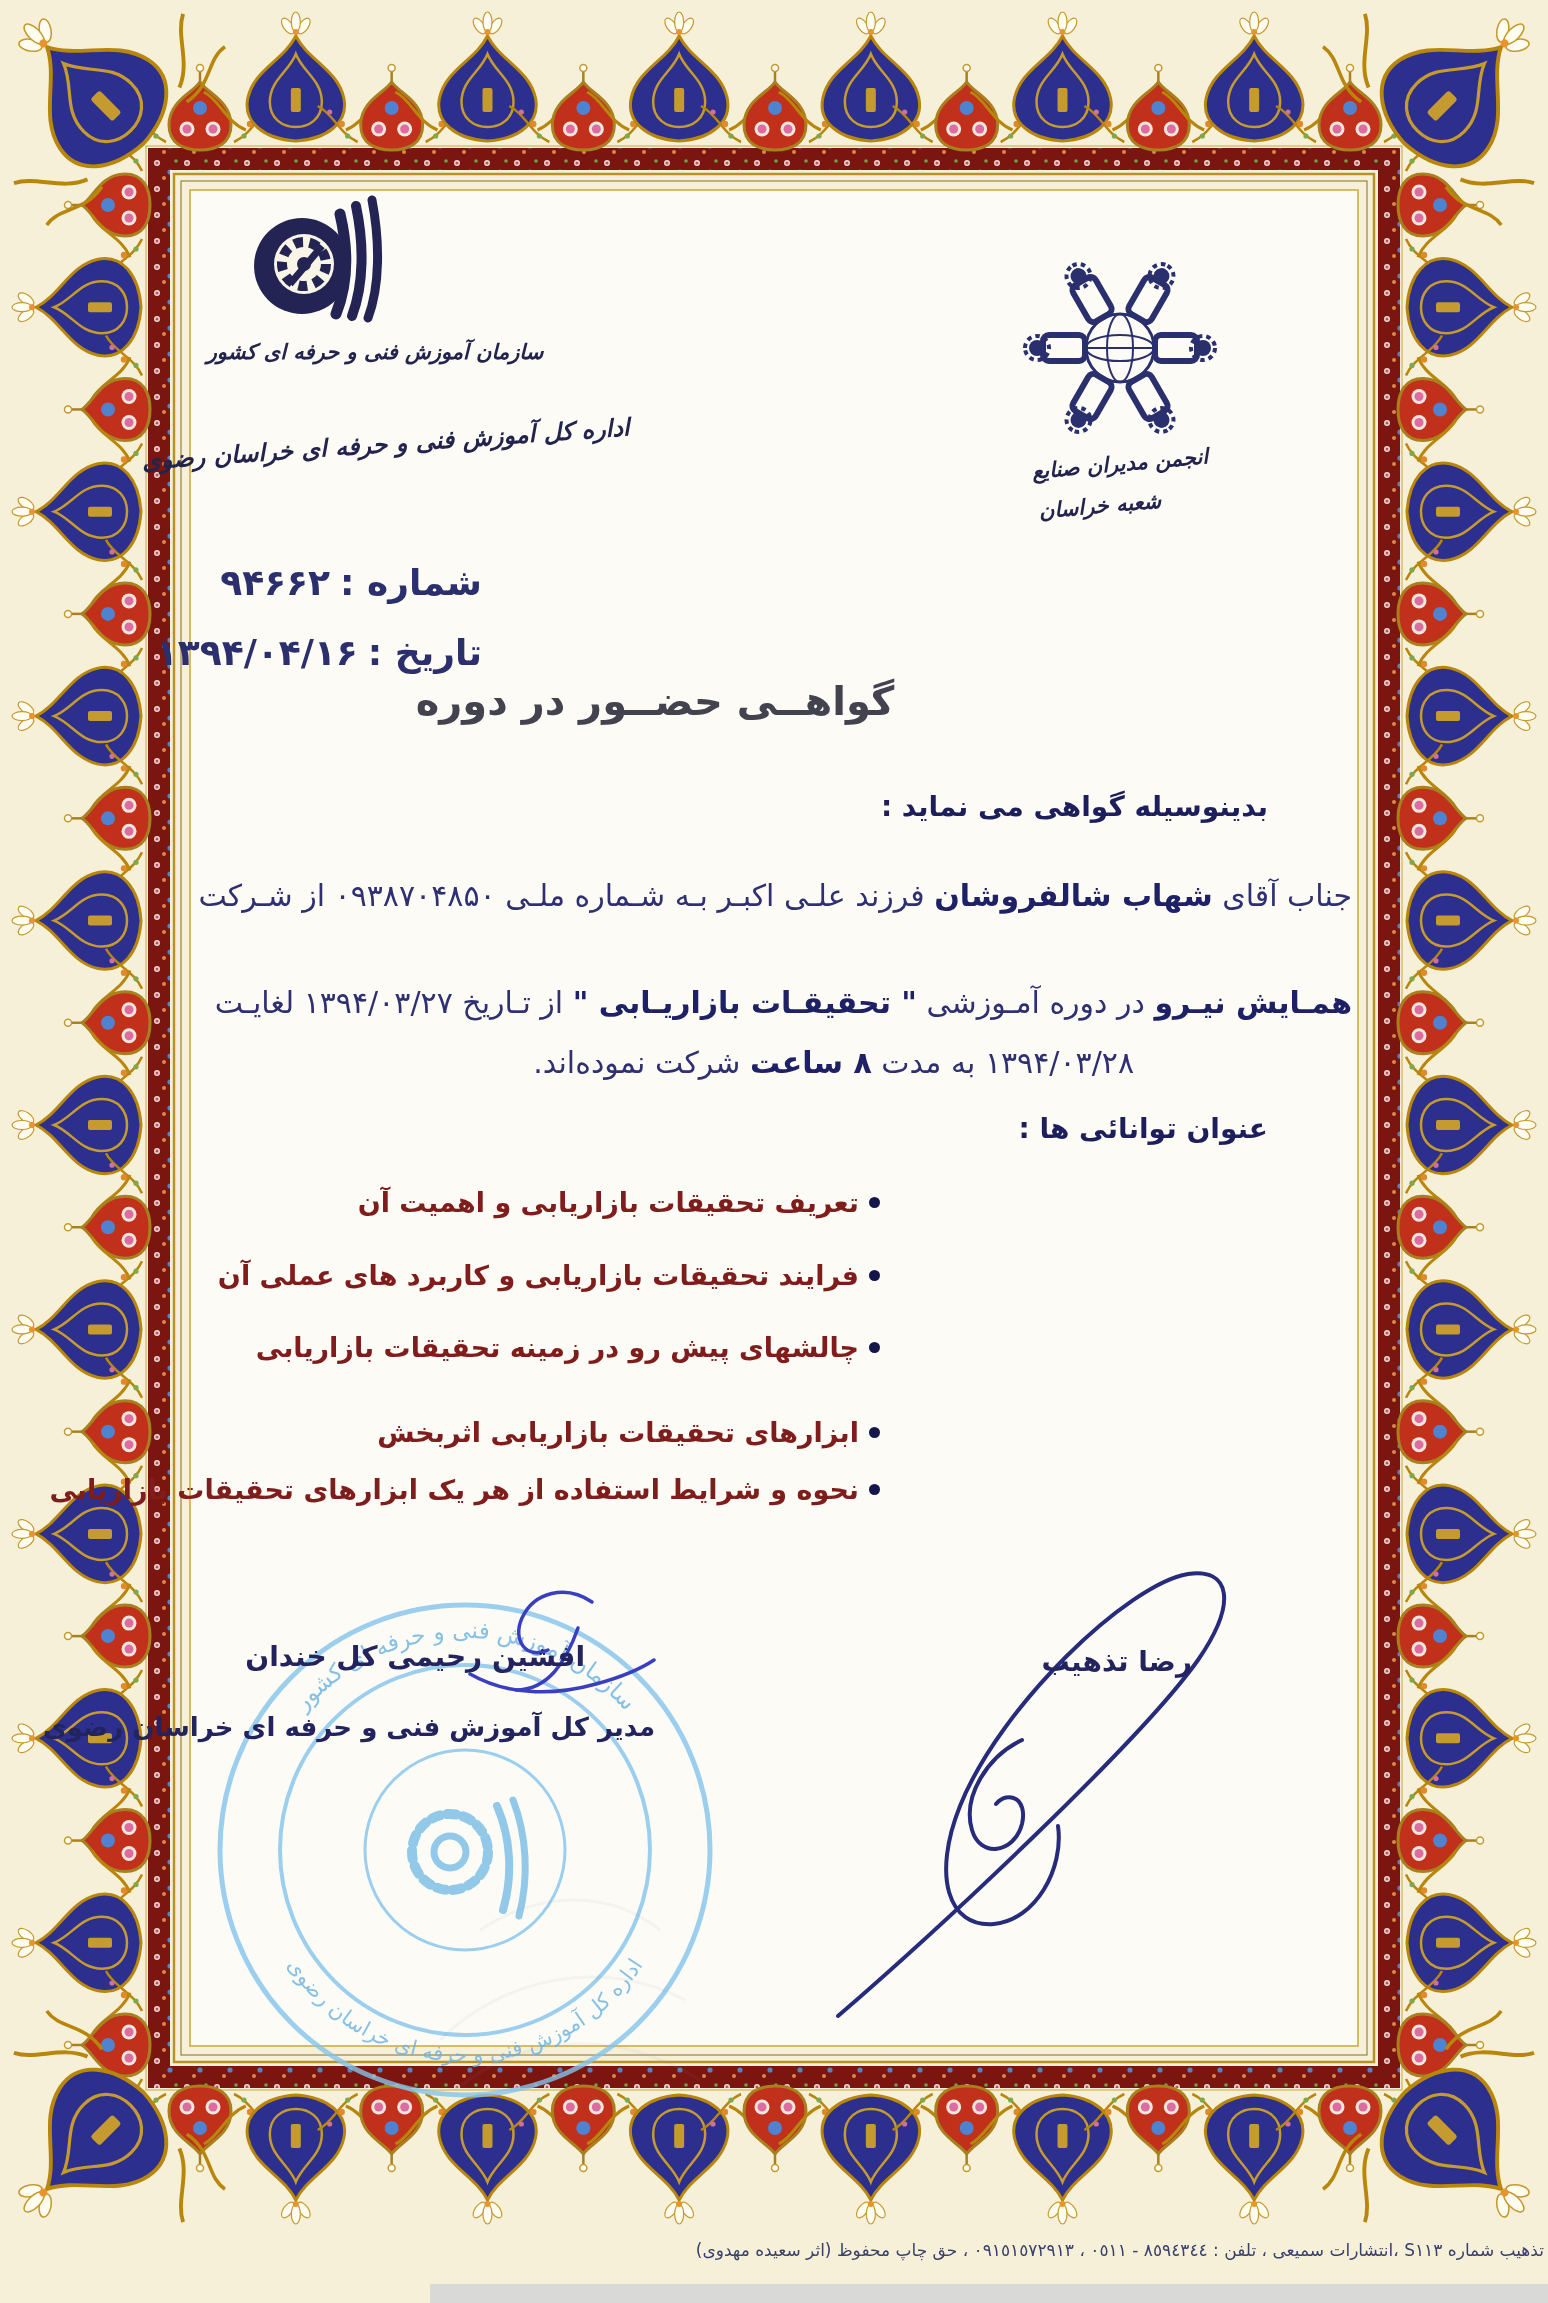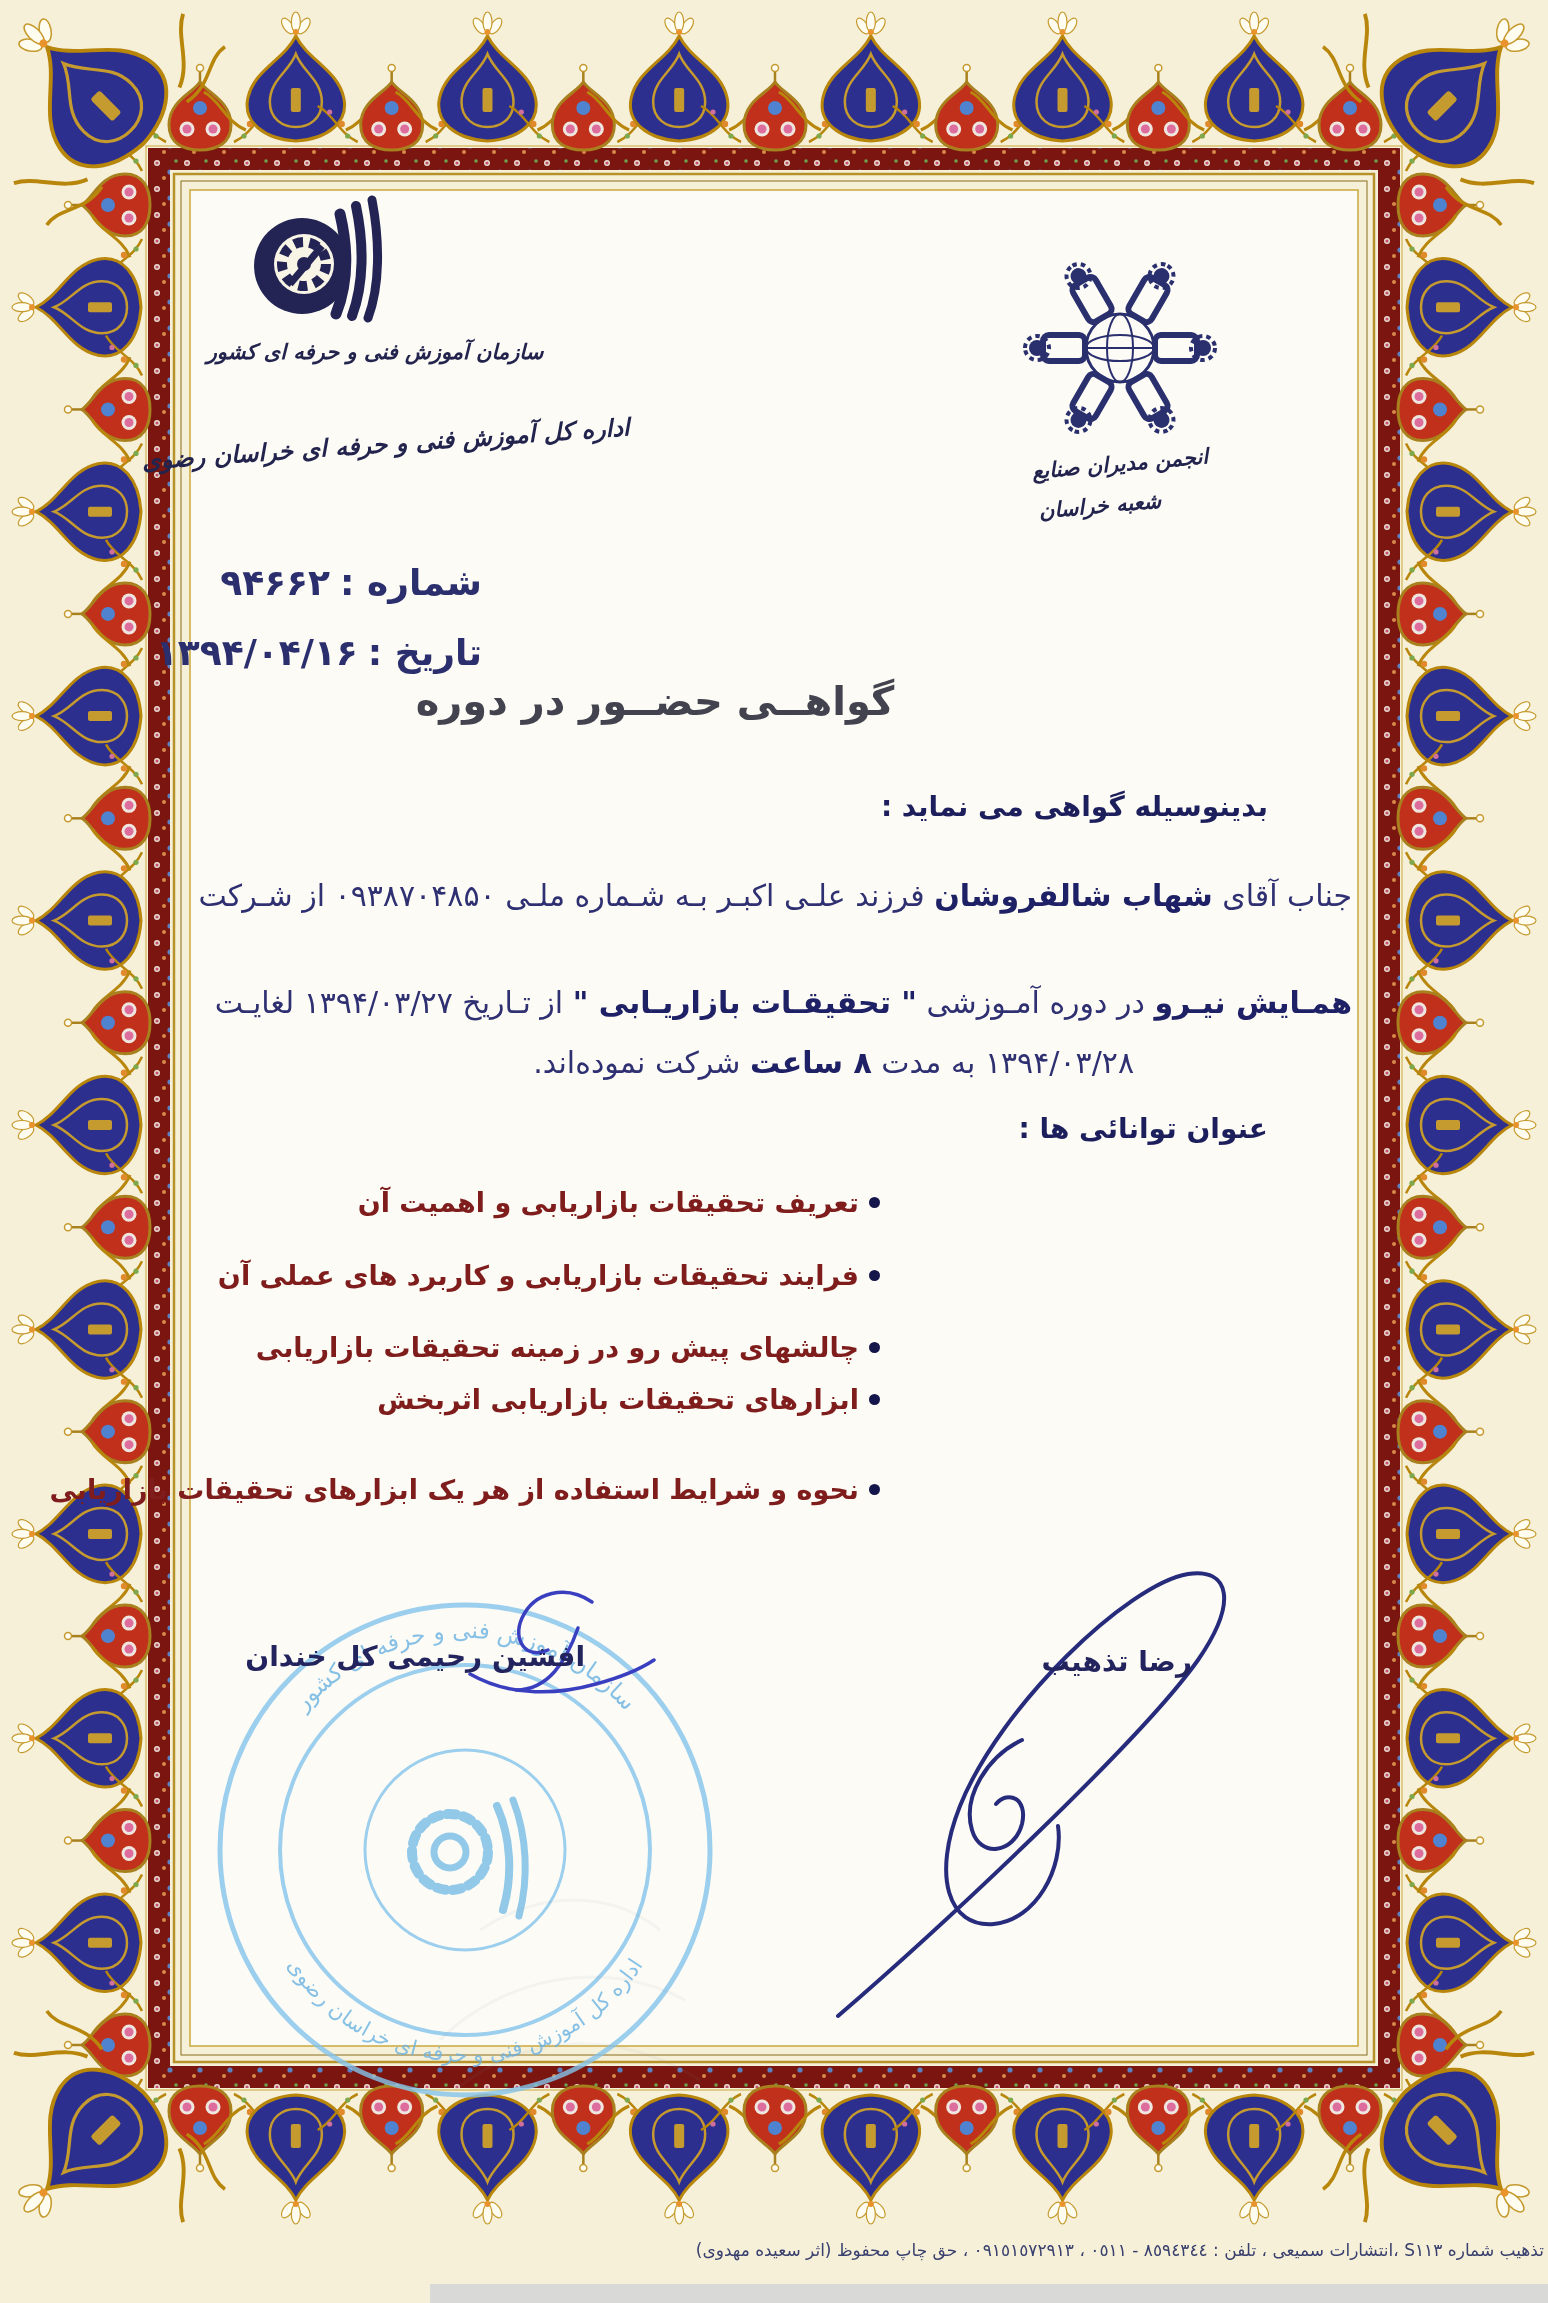--- a/index.html
+++ b/index.html
@@ -287,28 +287,29 @@
     <span>تعریف تحقیقات بازاریابی و اهمیت آن</span>
   </div>
   <div class="abs bullet" style="right:668px;top:1260px;">
     <span class="dot"></span>
     <span>فرایند تحقیقات بازاریابی و کاربرد های عملی آن</span>
   </div>
   <div class="abs bullet" style="right:668px;top:1332px;">
     <span class="dot"></span>
     <span>چالشهای پیش رو در زمینه تحقیقات بازاریابی</span>
   </div>
-  <div class="abs bullet" style="right:668px;top:1384px;">
+  <div class="abs bullet" style="right:668px;top:1417px;">
     <span class="dot"></span>
     <span>ابزارهای تحقیقات بازاریابی اثربخش</span>
   </div>
   <div class="abs bullet" style="right:668px;top:1474px;">
     <span class="dot"></span>
     <span>نحوه و شرایط استفاده از هر یک ابزارهای تحقیقات بازاریابی</span>
   </div>
 
   <div class="abs sig-name" style="right:963px;top:1640px;">افشین رحیمی کل خندان</div>
+  <div class="abs sig-title" style="left:165px;top:1712px;width:490px;">مدیر کل آموزش فنی و حرفه ای خراسان رضوی</div>
 
   <div class="abs sig-name" style="right:356px;top:1645px;">رضا تذهیب</div>
 
   <div class="abs footer" style="right:4px;top:2240px;">تذهیب شماره S۱۱۳ ،انتشارات سمیعی ، تلفن : ٨٥٩٤٣٤٤ - ٠٥١١ ، ٠٩١٥١٥٧٢٩١٣ ، حق چاپ محفوظ   (اثر سعیده مهدوی)</div>
 
 </div>
 
 </body></html>

